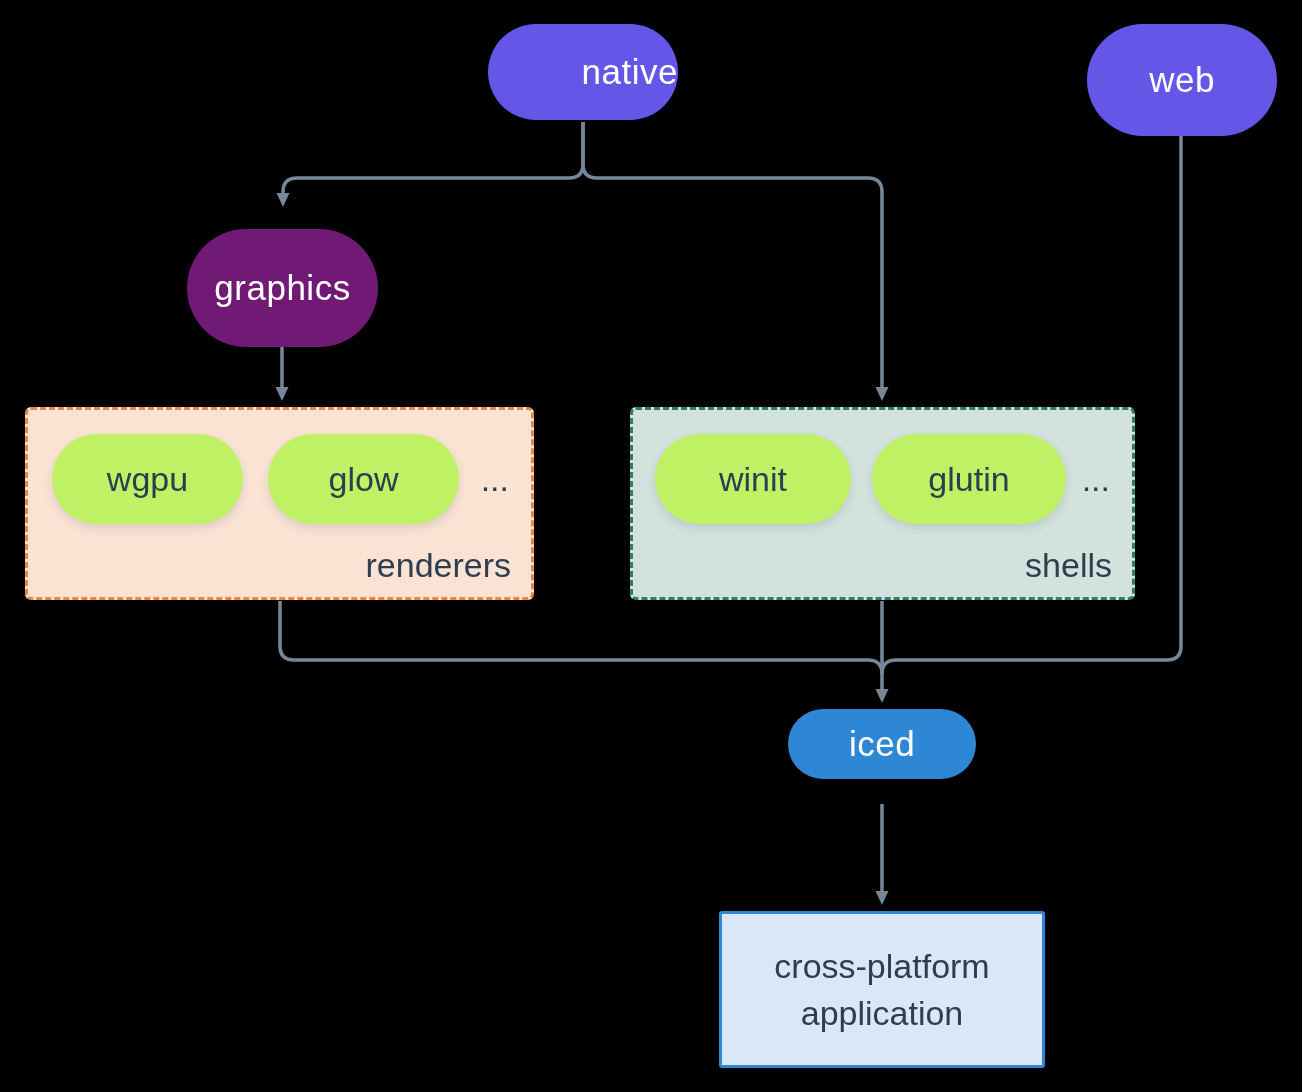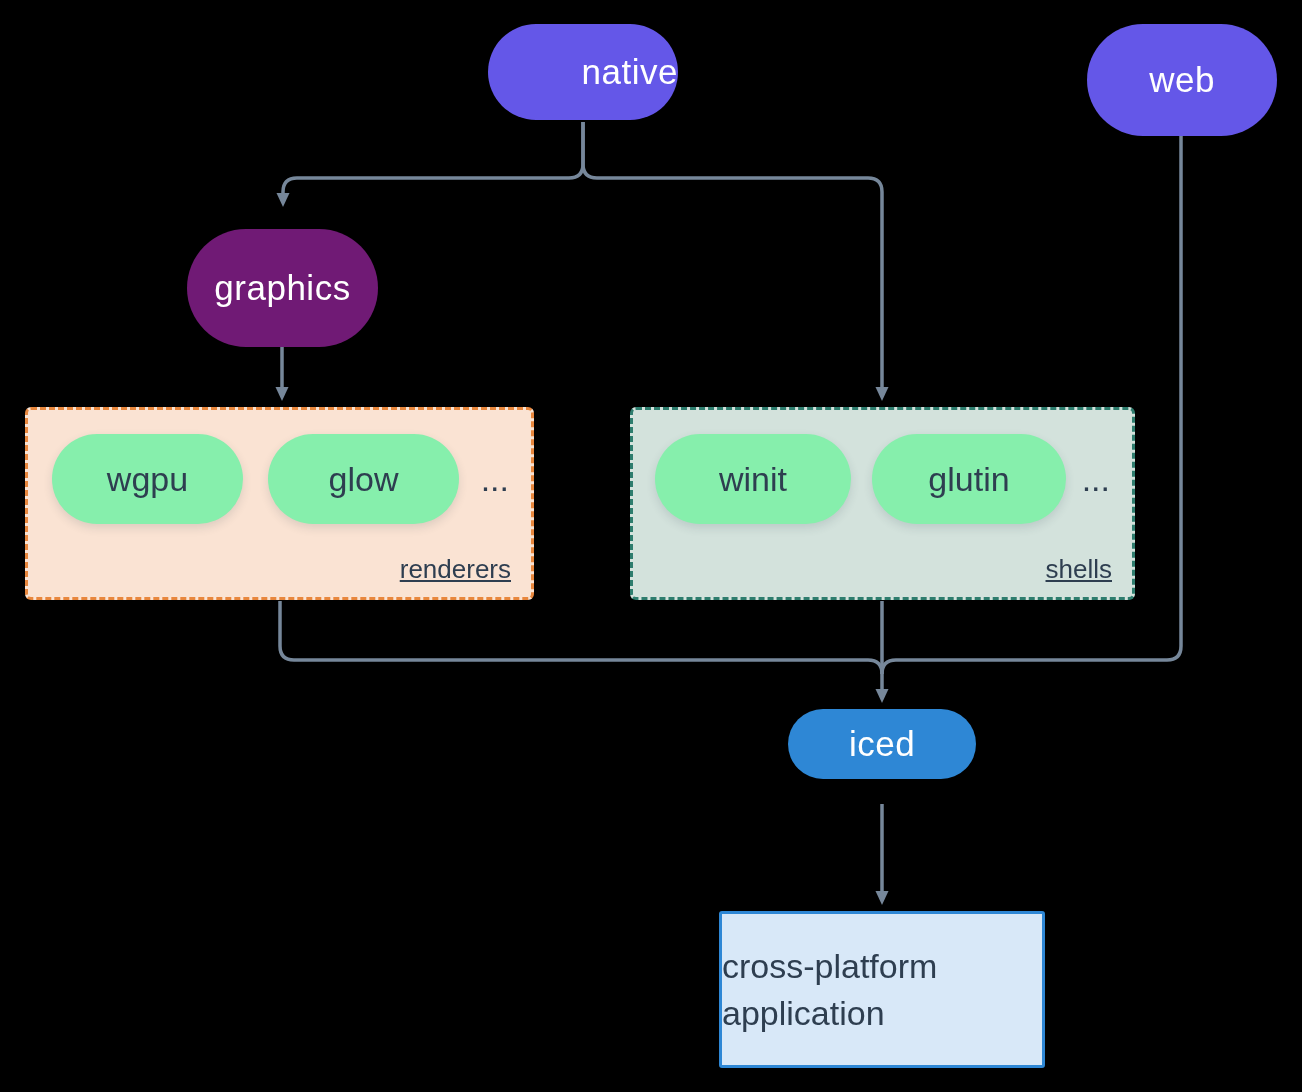--- a/index.html
+++ b/index.html
@@ -27,38 +27,38 @@
   .group-renderers{
     left:25px;top:407px;width:503px;height:187px;
     background:#fae3d3;border:3px dashed #e8873d;
   }
   .group-shells{
     left:630px;top:407px;width:499px;height:187px;
     background:#d3e2dc;border:3px dashed #2e7d6e;
   }
   .inner-pill{
     position:absolute;top:24px;height:90px;
-    background:#86efac;border-radius:999px;
+    background:#bef264;border-radius:999px;
     color:#2e3e50;font-size:34px;
     display:flex;align-items:center;justify-content:center;
     box-shadow:0 4px 10px rgba(46,62,80,0.14);
   }
   .ellipsis{
     position:absolute;top:24px;height:90px;right:22px;
     display:flex;align-items:center;
     color:#2e3e50;font-size:34px;
   }
   .group-label{
     position:absolute;right:20px;bottom:12px;
-    color:#2e3e50;font-size:26px;text-decoration:underline;
+    color:#2e3e50;font-size:34px;
   }
   .app-box{
     position:absolute;left:719px;top:911px;width:320px;height:151px;
     background:#d8e8f8;border:3px solid #2e87d5;border-radius:3px;
-    display:flex;flex-direction:column;align-items:flex-start;justify-content:center;
+    display:flex;flex-direction:column;align-items:center;justify-content:center;
     color:#2e3e50;font-size:34px;line-height:47px;
   }
 </style>
 </head>
 <body>
 
 <div id="canvas">
 
   <svg class="wires" width="1302" height="1092" viewBox="0 0 1302 1092">
     <defs>

